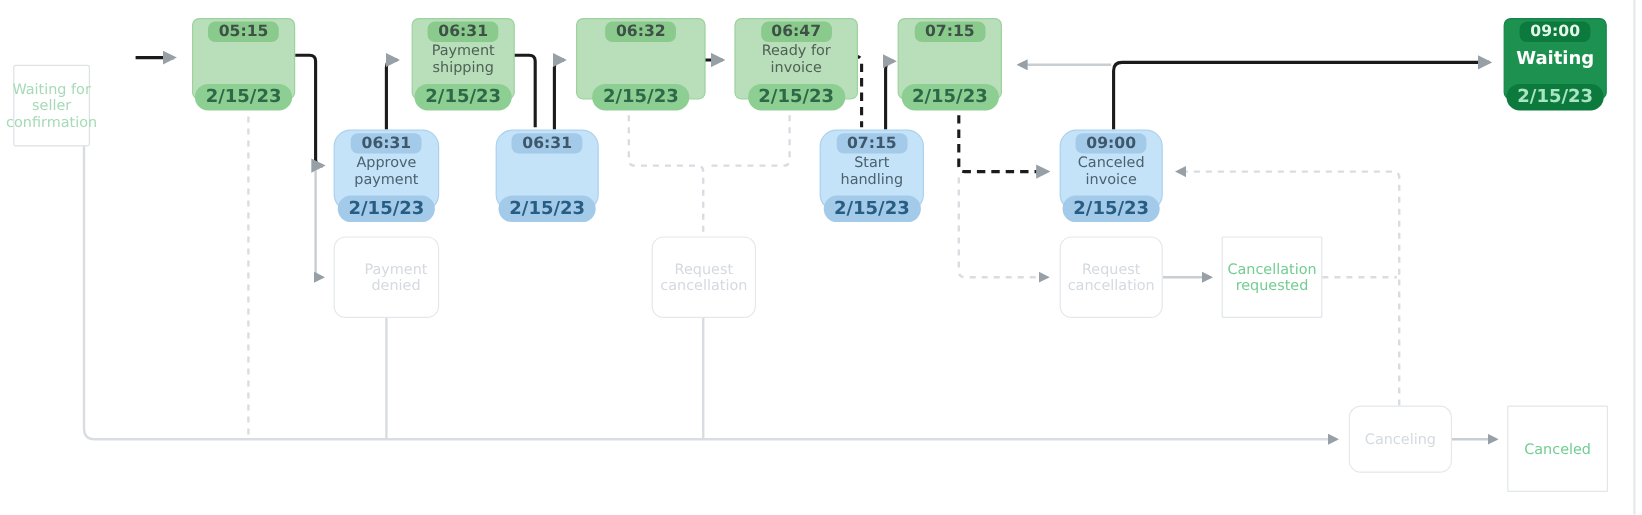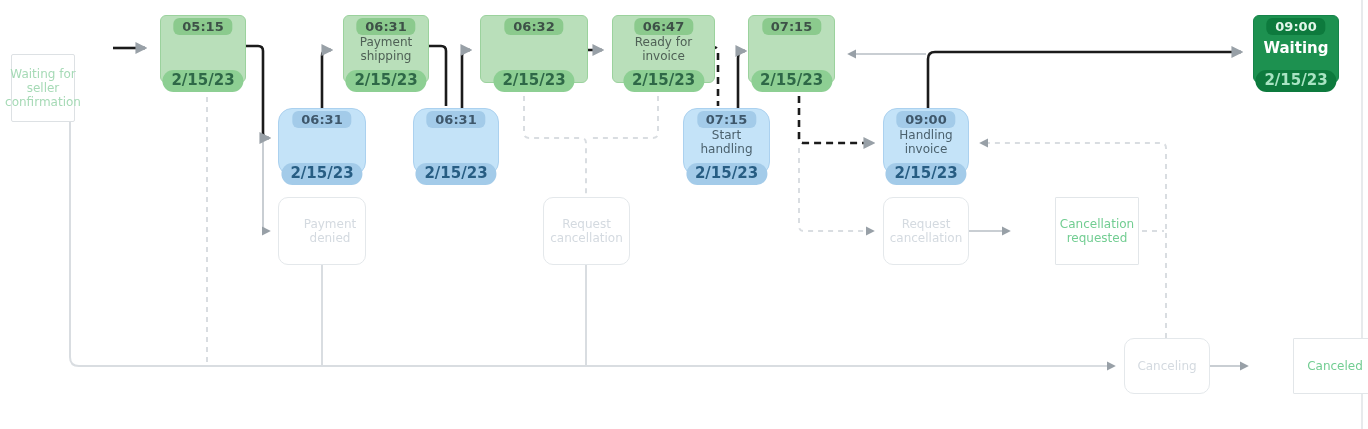--- a/index.html
+++ b/index.html
@@ -32,21 +32,21 @@
   .n-blue{background:#c4e3f8;border:1px solid #abd1ef;border-radius:14px;color:#4b616d;}
   .n-blue .badge-time{background:#a3cbe9;color:#3e576b;}
   .n-blue .badge-date{background:#a3cbe9;color:#275d83;}
 
   .n-invoiced{background:#1d9150;border:1px solid #15844a;border-radius:6px;color:#ffffff;font-weight:bold;font-size:15px;}
   .n-invoiced .badge-time{background:#0d7a3d;color:#e3f6ea;}
   .n-invoiced .badge-date{background:#0d7a3d;color:#a9e4c3;}
 
   .n-start{background:#ffffff;border:1px solid #dde1e4;border-radius:2px;color:#a6dab6;}
   .n-ghost{background:#ffffff;border:1px solid #e4e8eb;border-radius:10px;color:#d4dae0;}
-  .n-done{background:#ffffff;border:1px solid #e2e6e9;border-radius:1px;color:#72cd92;margin-left:37px;}
+  .n-done{background:#ffffff;border:1px solid #e2e6e9;border-radius:1px;color:#72cd92;}
 </style>
 </head>
 <body>
 
 <div class="canvas">
   <div class="right-border"></div>
 
   <svg class="edges" width="1368" height="429" viewBox="0 0 1368 429" fill="none">
     <defs>
       <marker id="arr" viewBox="0 0 10 10" refX="8" refY="5" markerWidth="4.6" markerHeight="4.6" orient="auto">
@@ -118,37 +118,38 @@
   </div>
 
   <div class="node n-invoiced" style="left:1253px;top:15px;width:86px;height:68px;">
     <span class="badge-time">09:00</span>
     <span class="lbl">Waiting</span>
     <span class="badge-date">2/15/23</span>
   </div>
 
   <div class="node n-blue" style="left:278px;top:108px;width:88px;height:68px;">
     <span class="badge-time">06:31</span>
+    <span class="lbl">Approve payment</span>
     <span class="badge-date">2/15/23</span>
   </div>
 
   <div class="node n-blue" style="left:413px;top:108px;width:86px;height:68px;">
     <span class="badge-time">06:31</span>
     <span class="badge-date">2/15/23</span>
   </div>
 
   <div class="node n-blue" style="left:683px;top:108px;width:87px;height:68px;">
     <span class="badge-time">07:15</span>
     <span class="lbl">Start handling</span>
     <span class="badge-date">2/15/23</span>
   </div>
 
   <div class="node n-blue" style="left:883px;top:108px;width:86px;height:68px;">
     <span class="badge-time">09:00</span>
-    <span class="lbl">Handling invoice</span>
+    <span class="lbl">Canceled invoice</span>
     <span class="badge-date">2/15/23</span>
   </div>
 
   <div class="node n-ghost" style="left:278px;top:197px;width:88px;height:68px;padding-left:16px;">
     <span class="lbl">Payment denied</span>
   </div>
 
   <div class="node n-ghost" style="left:543px;top:197px;width:87px;height:68px;">
     <span class="lbl">Request cancellation</span>
   </div>
@@ -158,16 +159,16 @@
   </div>
 
   <div class="node n-done" style="left:1018px;top:197px;width:84px;height:68px;">
     <span class="lbl">Cancellation requested</span>
   </div>
 
   <div class="node n-ghost" style="left:1124px;top:338px;width:86px;height:56px;">
     <span class="lbl">Canceling</span>
   </div>
 
-  <div class="node n-done" style="left:1256px;top:338px;width:84px;height:56px;">
+  <div class="node n-done" style="left:1256px;top:338px;width:84px;height:72px;">
     <span class="lbl">Canceled</span>
   </div>
 </div>
 
 </body></html>

